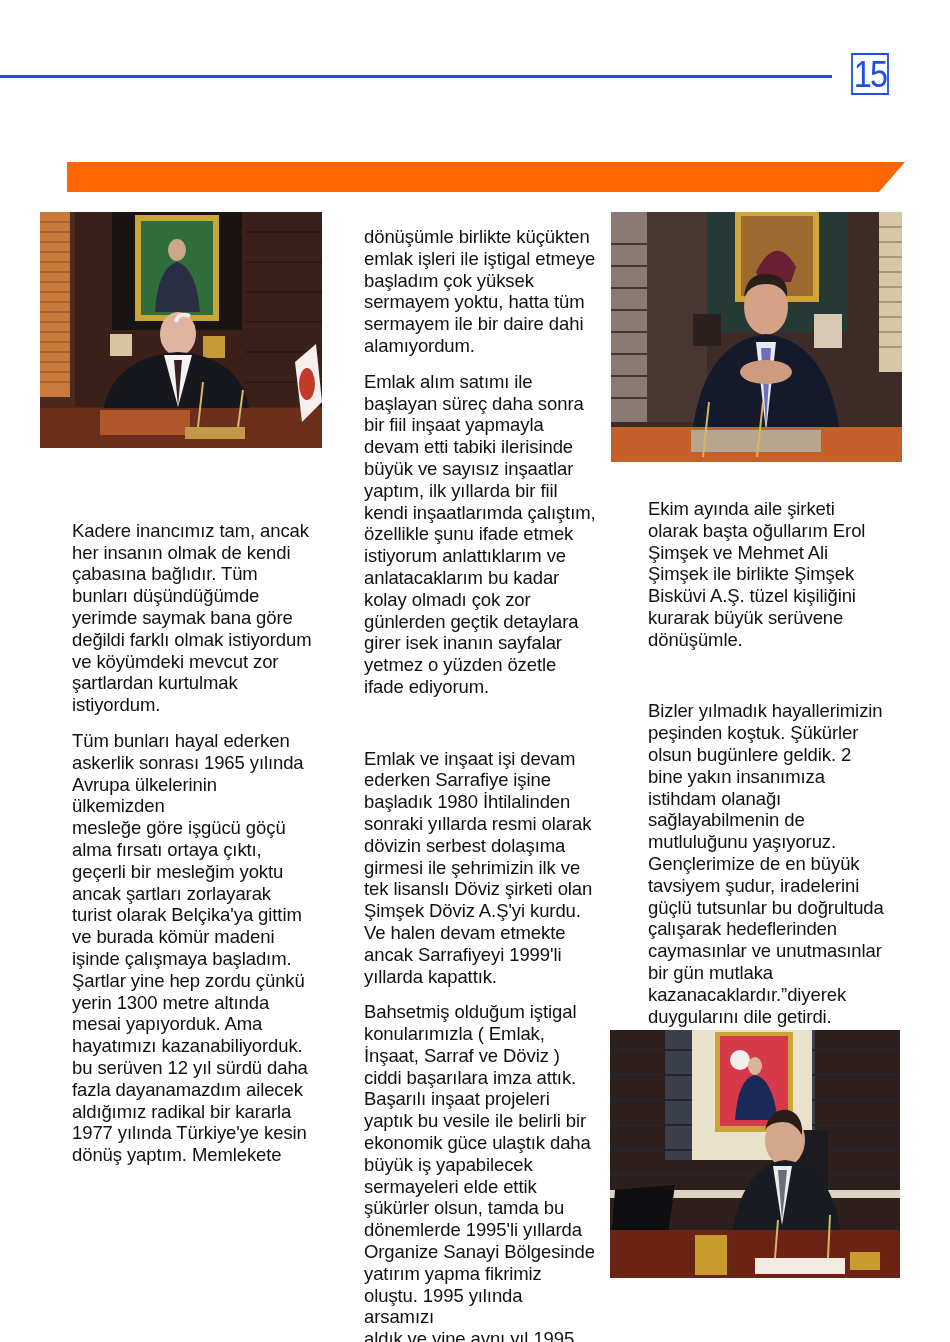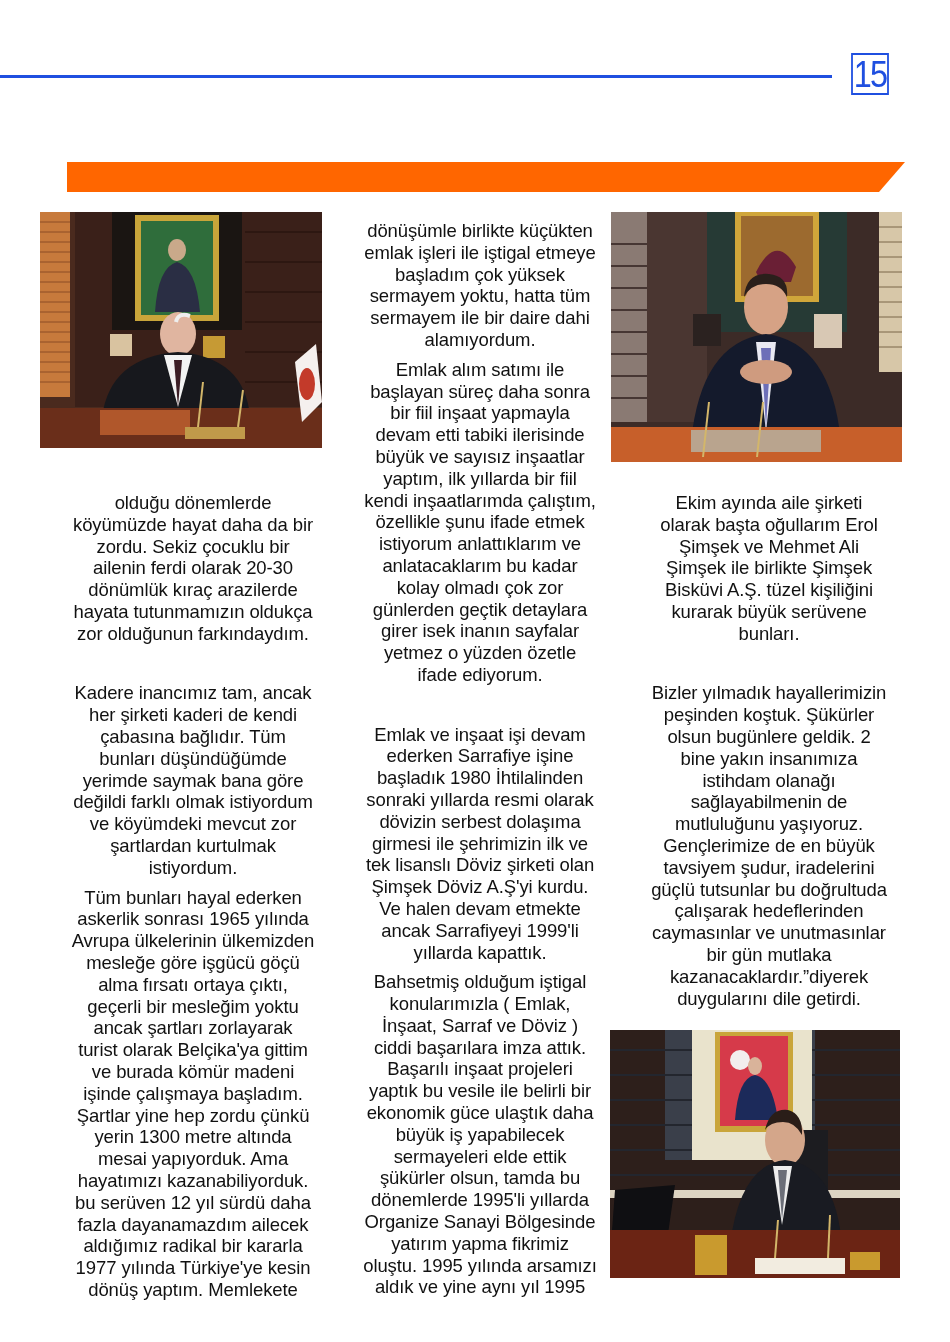--- a/index.html
+++ b/index.html
@@ -7,21 +7,21 @@
          font-family: "Liberation Sans", sans-serif; color: #111; }
   .top-rule { position: absolute; left: 0; top: 75px; width: 832px; height: 3px; background: #1f4fe0; }
   .page-num { position: absolute; left: 849px; top: 53px; width: 42px; height: 42px;
               border: 2px solid #1f4fe0; box-sizing: border-box; color: #1f4fe0;
               font-size: 36px; line-height: 40px; text-align: center; letter-spacing: -2px;
               font-family: "Liberation Sans", sans-serif; transform: scaleX(0.9); }
   .orange-band { position: absolute; left: 67px; top: 162px; width: 838px; height: 30px; }
   .photo { position: absolute; overflow: hidden; }
   .photo svg { display: block; width: 100%; height: 100%; }
   .col { position: absolute; font-size: 18.5px; line-height: 21.8px; letter-spacing: -0.1px; }
-  .col p { margin: 8px; white-space: pre-line; text-align: center; }
+  .col p { margin: 14px; white-space: pre-line; }
   .col .gap { height: 21.8px; }
 </style>
 </head>
 <body>
 
 <div class="top-rule"></div>
 <div class="page-num">15</div>
 <svg class="orange-band" viewBox="0 0 838 30" preserveAspectRatio="none">
   <polygon points="0,0 838,0 812,30 0,30" fill="#ff6600"></polygon>
 </svg>
@@ -156,30 +156,23 @@
     <rect x="0" y="200" width="290" height="48" fill="#6b2414"></rect>
     <rect x="85" y="205" width="32" height="40" fill="#c99a2e"></rect>
     <rect x="145" y="228" width="90" height="16" fill="#f2ece0"></rect>
     <rect x="240" y="222" width="30" height="18" fill="#c99a2e"></rect>
     <line x1="165" y1="228" x2="168" y2="190" stroke="#d3b66a" stroke-width="2"></line>
     <line x1="218" y1="228" x2="220" y2="185" stroke="#d3b66a" stroke-width="2"></line>
   </svg>
 </div>
 
 <div class="col" style="left:58px; top:484px; width:270px;">
-  <p>olduğu dönemlerde
-köyümüzde hayat daha da bir
-zordu. Sekiz çocuklu bir
-ailenin ferdi olarak 20-30
-dönümlük kıraç arazilerde
-hayata tutunmamızın oldukça
-zor olduğunun farkındaydım.</p>
   <div class="gap"></div>
   <p>Kadere inancımız tam, ancak
-her şirketi kaderi de kendi
+her insanın olmak de kendi
 çabasına bağlıdır. Tüm
 bunları düşündüğümde
 yerimde saymak bana göre
 değildi farklı olmak istiyordum
 ve köyümdeki mevcut zor
 şartlardan kurtulmak
 istiyordum.</p>
   <p>Tüm bunları hayal ederken
 askerlik sonrası 1965 yılında
 Avrupa ülkelerinin ülkemizden
@@ -252,21 +245,21 @@
 aldık ve yine aynı yıl 1995</p>
 </div>
 
 <div class="col" style="left:634px; top:484px; width:270px;">
   <p>Ekim ayında aile şirketi
 olarak başta oğullarım Erol
 Şimşek ve Mehmet Ali
 Şimşek ile birlikte Şimşek
 Bisküvi A.Ş. tüzel kişiliğini
 kurarak büyük serüvene
-bunları.</p>
+dönüşümle.</p>
   <div class="gap"></div>
   <p>Bizler yılmadık hayallerimizin
 peşinden koştuk. Şükürler
 olsun bugünlere geldik. 2
 bine yakın insanımıza
 istihdam olanağı
 sağlayabilmenin de
 mutluluğunu yaşıyoruz.
 Gençlerimize de en büyük
 tavsiyem şudur, iradelerini

